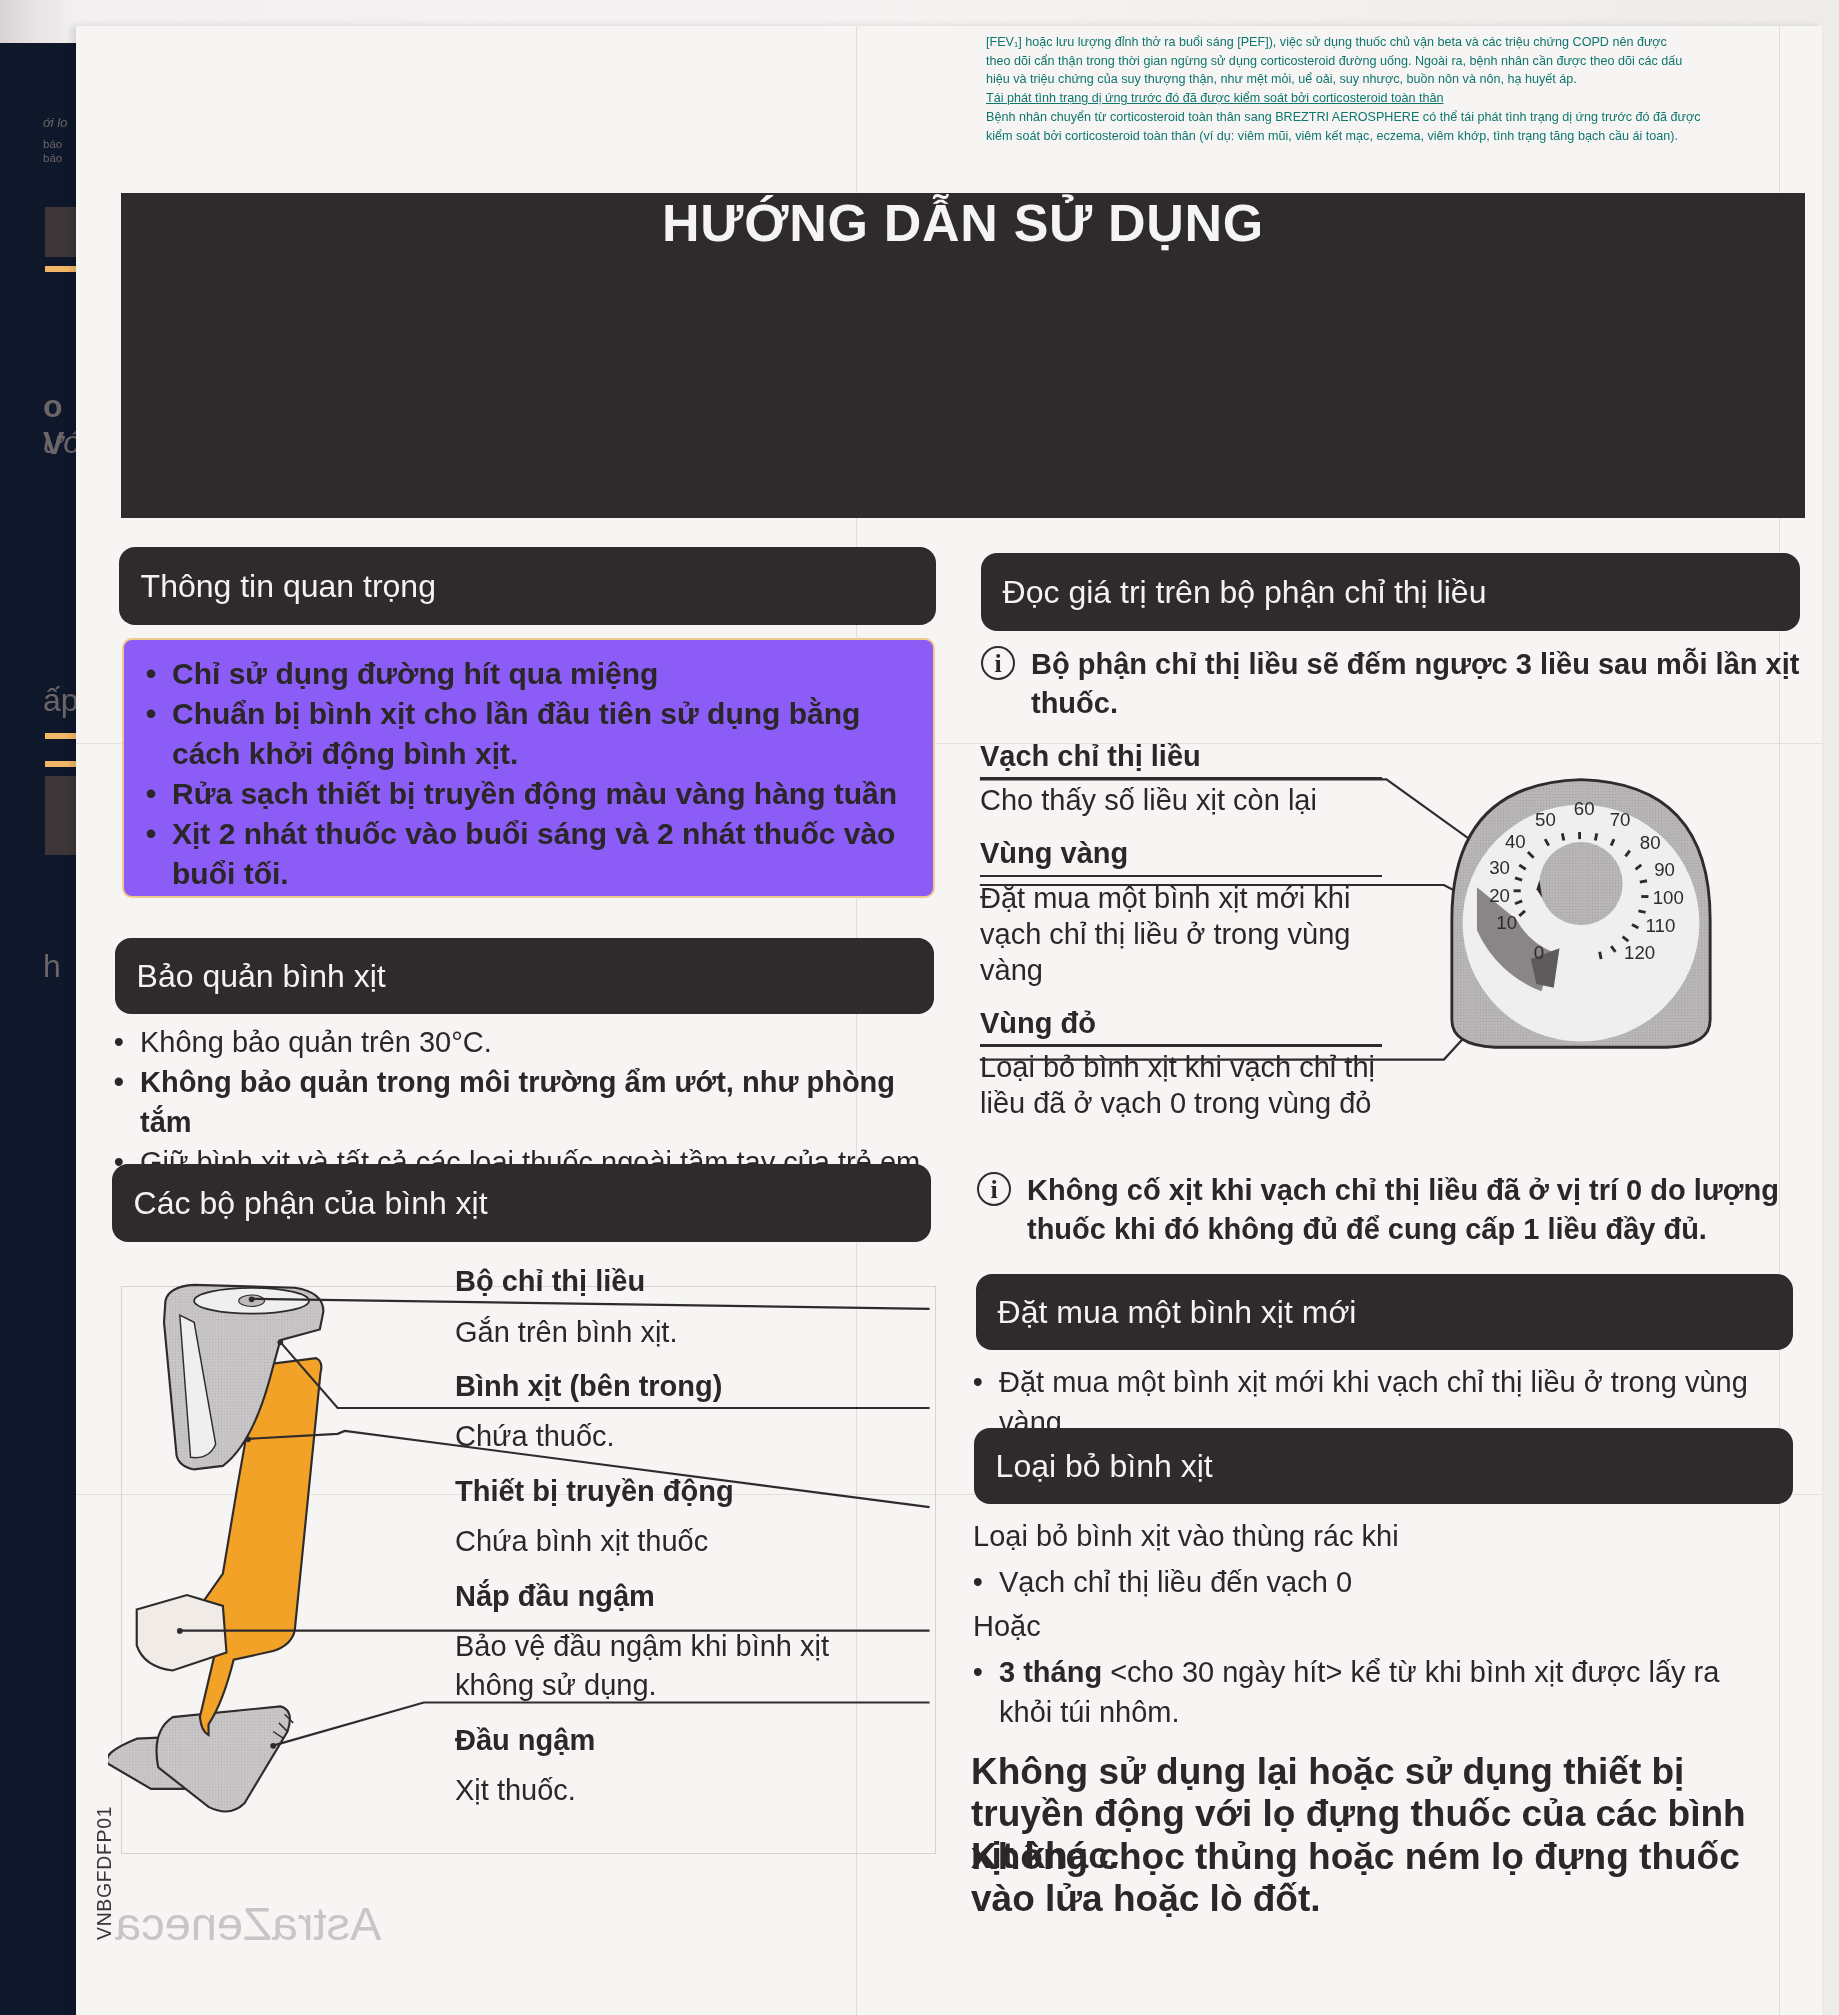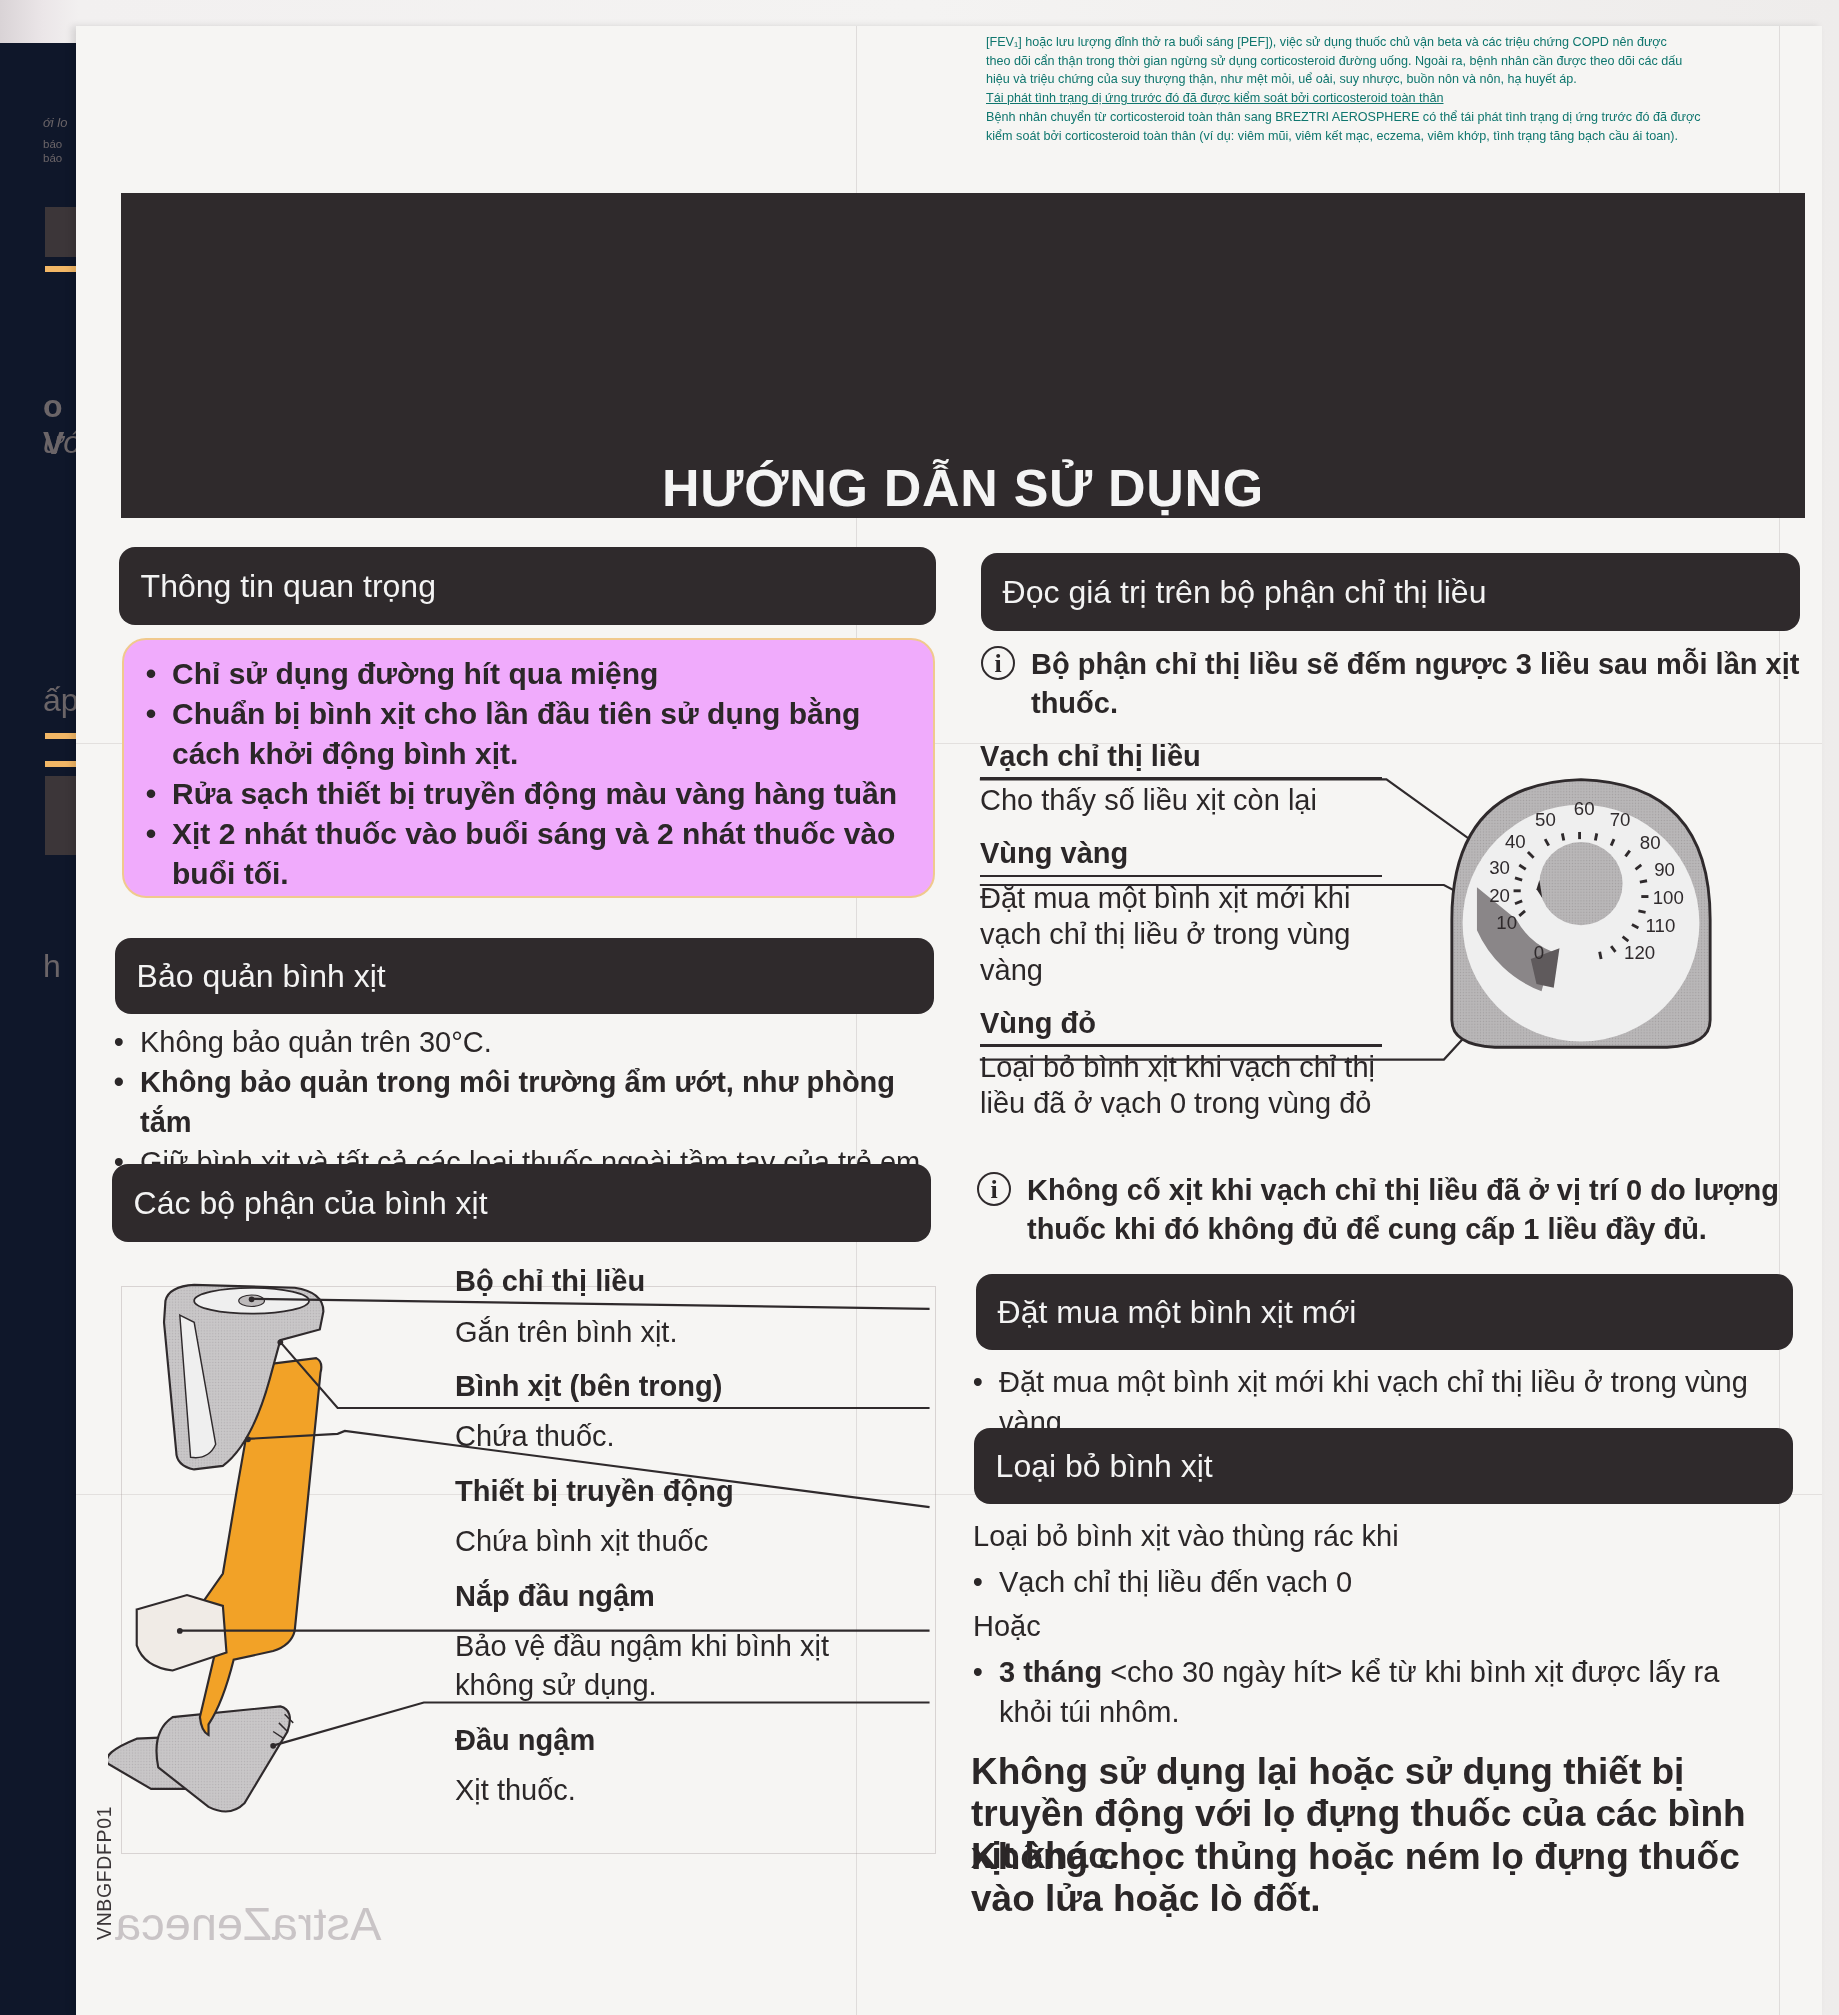--- a/index.html
+++ b/index.html
@@ -23,34 +23,34 @@
   .fold-h { position: absolute; left: 76px; width: 1746px; height: 1.4px; background: rgba(120,110,110,0.15); }
 
   .top-note {
     position: absolute; left: 986px; top: 33px; width: 826px;
     font-size: 12.6px; line-height: 18.7px; color: #0f766e;
   }
   .top-note .u { text-decoration: underline; }
 
   .hero {
     position: absolute; left: 121px; top: 193px; width: 1684px; height: 325px;
-    background: #2f2a2c; display: flex; align-items: flex-end; justify-content: center;
+    background: #2f2a2c; display: flex; align-items: flex-start; justify-content: center;
   }
   .hero h1 {
     margin: 0; color: #f4f4f4; font-size: 52px; font-weight: bold; letter-spacing: 0.7px;
   }
 
   .sec-head {
     position: absolute; background: #2f2a2c; color: #f3f3f3; border-radius: 16px;
     font-size: 32px; display: flex; align-items: center; padding-left: 21.6px; box-sizing: border-box;
   }
 
   .important-box {
     position: absolute; left: 122px; top: 638px; width: 813px; height: 260px;
-    background: #f0abfc; border: 2.2px solid #f0c98d; border-radius: 24px; box-sizing: border-box;
+    background: #8b5cf6; border: 2.2px solid #f0c98d; border-radius: 10px; box-sizing: border-box;
   }
   .blist { list-style: none; margin: 0; padding: 0; }
   .blist li { position: relative; padding-left: 32px; }
   .blist li::before { content: "•"; position: absolute; left: 5.7px; top: 0; }
   .important-box .blist { position: absolute; left: 16px; top: 14.4px; width: 776px; font-size: 30px; line-height: 40px; font-weight: bold; }
 
   .plain-list { position: absolute; font-size: 29px; line-height: 40px; }
   .plain-list .b { font-weight: bold; }
 
   .parts-frame {

